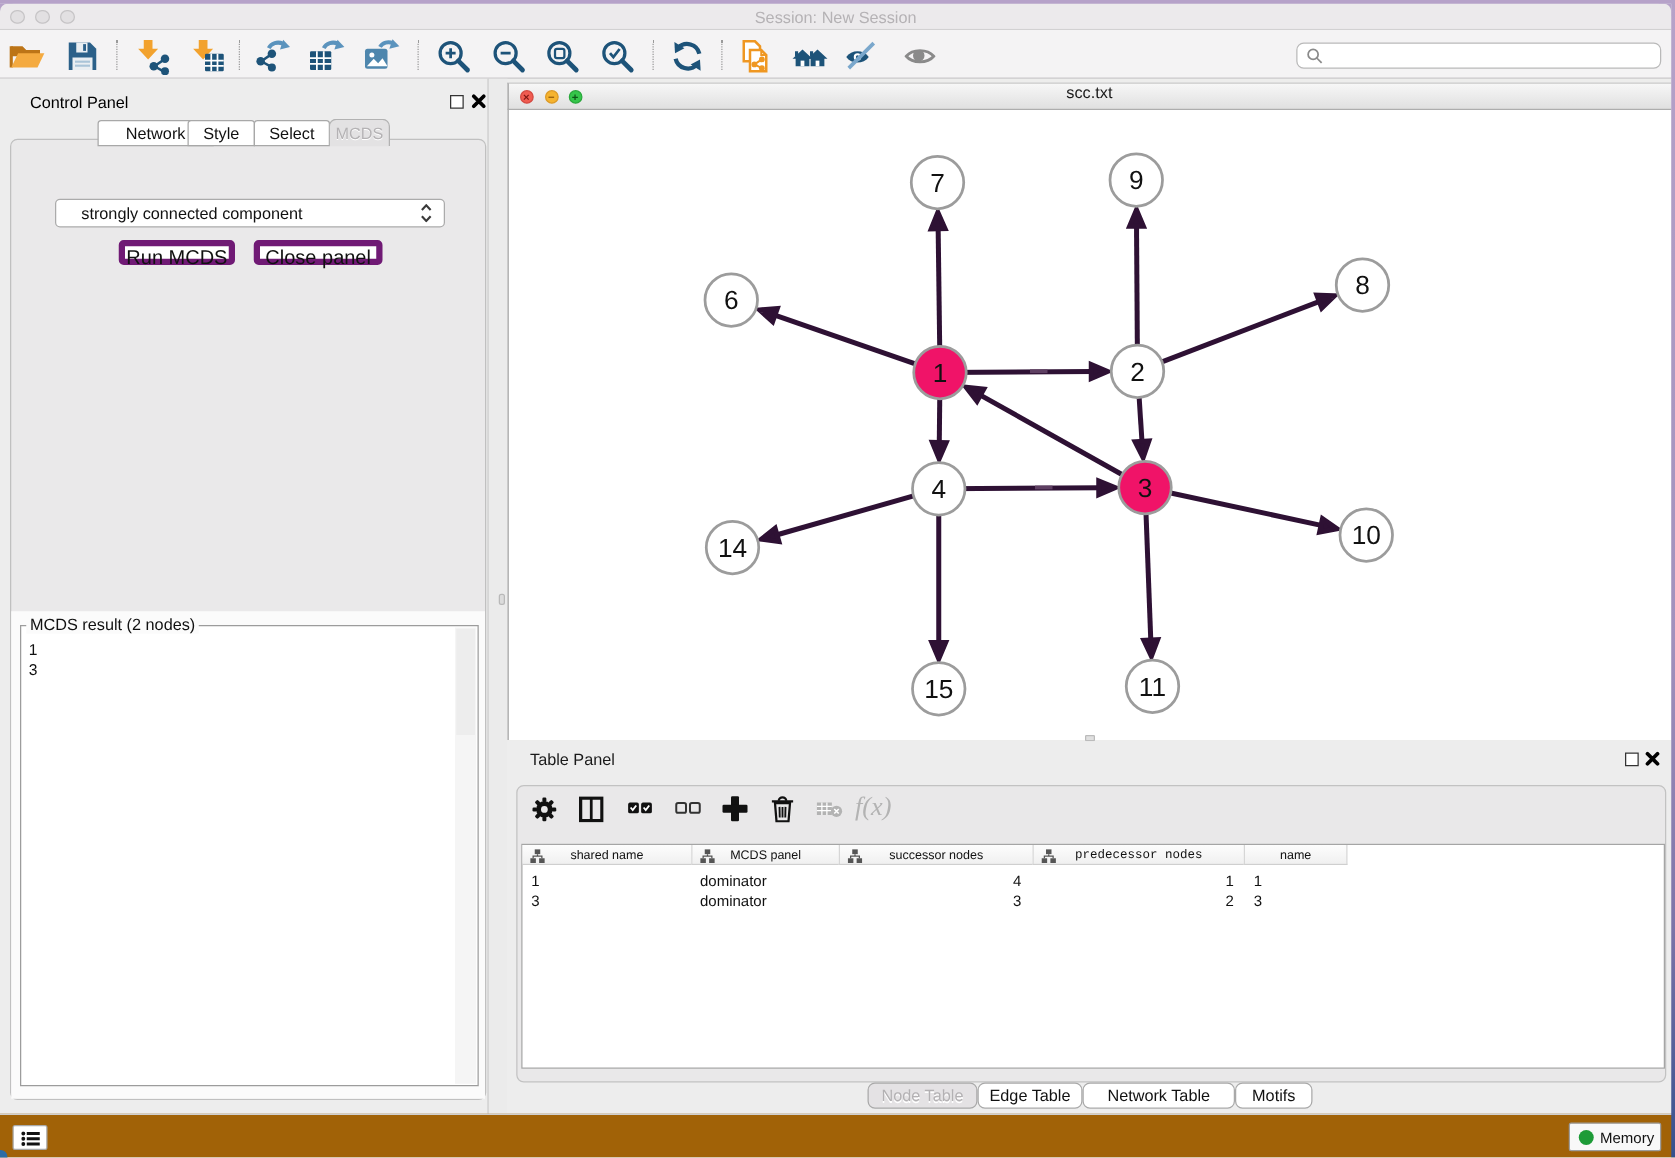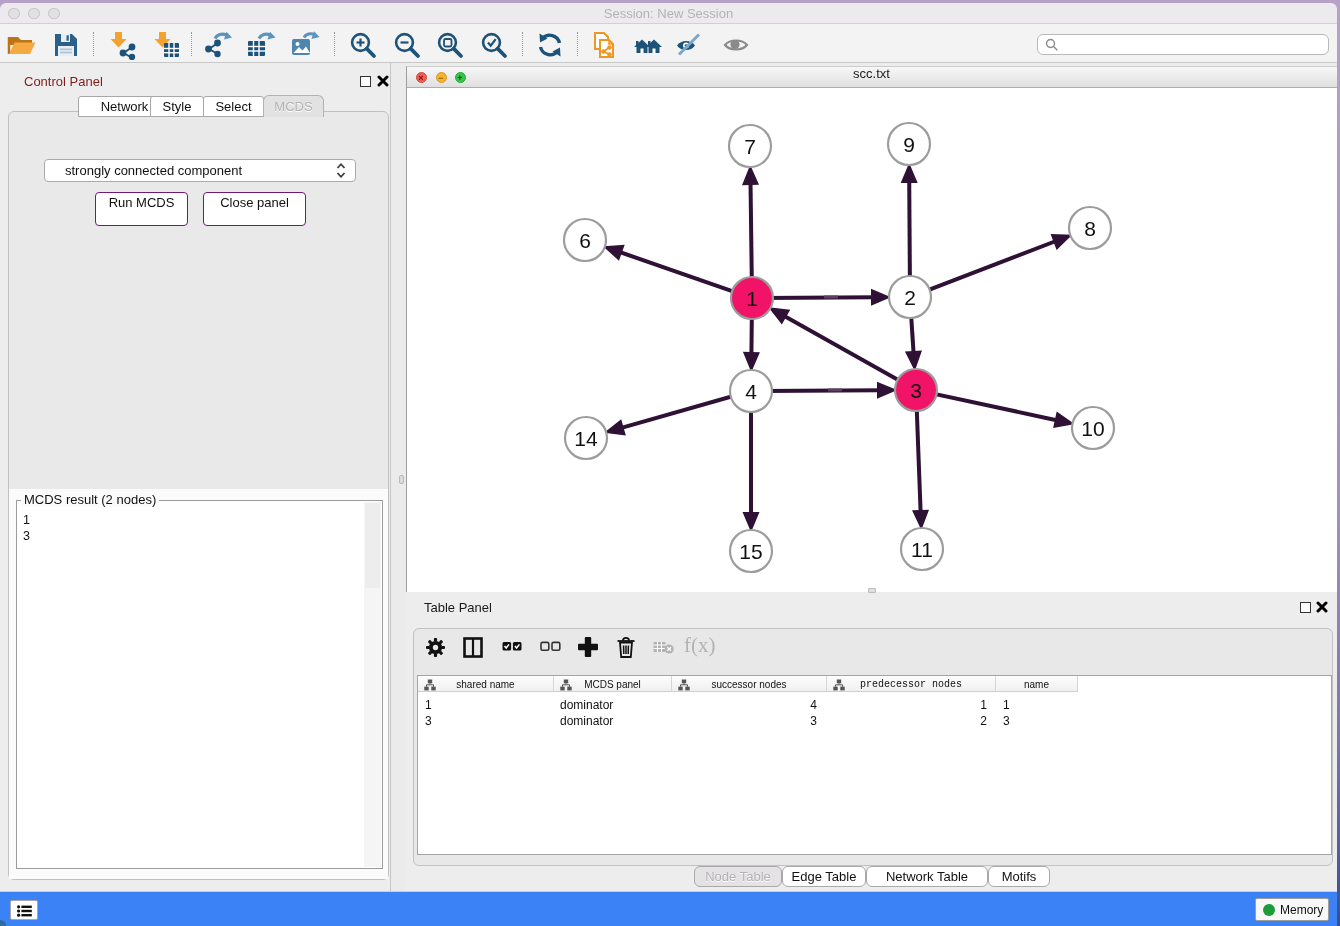--- a/index.html
+++ b/index.html
@@ -22,37 +22,37 @@
   #toolbar{left:0;top:24px;width:1337px;height:38px;background:#f4f3f4;
       border-bottom:1px solid #c9c8c9;}
   .tsep{position:absolute;top:8px;height:24px;width:0;
       border-left:1px dotted #9a9a9a;}
   .ticon{position:absolute;top:6px;width:30px;height:30px;}
   #searchbox{position:absolute;left:1037px;top:10px;width:290px;height:19px;
       background:#fff;border:1px solid #b9b9b9;border-radius:6px;}
   
   #cpanel{left:0;top:63px;width:391px;height:828px;background:#ededed;
       border-right:1px solid #c5c5c5;box-sizing:border-box;}
-  #cp-title{position:absolute;left:24px;top:11px;font-size:13px;color:#7f1d1d;}
+  #cp-title{position:absolute;left:24px;top:11px;font-size:13px;color:#000000;}
   .wicon-sq{position:absolute;width:9px;height:9px;border:1.5px solid #333;background:#fff;}
   #cp-pane{position:absolute;left:8px;top:48px;width:381px;height:769px;
       background:#eae9ea;border:1px solid #c0c0c0;border-radius:6px;box-sizing:border-box;}
   .cptab{position:absolute;top:33px;height:21px;box-sizing:border-box;
       background:#fff;border:1px solid #a8a8a8;font-size:13px;color:#111;
       text-align:center;line-height:19px;border-radius:3px 3px 0 0;}
   #tab-mcds{background:#e3e2e3;color:#b4b2b4;text-shadow:0 1px 0 #fff;
       border-radius:6px 6px 0 0;border-color:#b2b2b2;border-bottom:none;top:32px;height:22px;line-height:21px;}
   #opt-label{position:absolute;left:0;top:75px;width:391px;text-align:center;
       font-size:13px;color:#111;}
   #dropdown{position:absolute;left:44px;top:96px;width:312px;height:23px;
       background:#fff;border:1px solid #ababab;border-radius:4px;box-sizing:border-box;
       font-size:13px;color:#111;line-height:21px;padding-left:20px;}
-  .btn{position:absolute;top:129px;height:34px;background:#fff;
-      border:1px solid #701a75;border-radius:4px;box-sizing:border-box;
-      font-size:13px;color:#111;text-align:center;line-height:20px;}
+  .btn{position:absolute;top:129px;height:20px;background:#fff;
+      border:5px solid #701a75;border-radius:4px;box-sizing:border-box;
+      font-size:16px;color:#111;text-align:center;line-height:20px;}
   #cp-white{position:absolute;left:9px;top:426px;width:379px;height:390px;background:#fbfbfb;}
   #groupbox{position:absolute;left:16px;top:437px;width:367px;height:369px;
       border:1px solid #9c9c9c;background:#fff;box-sizing:border-box;}
   #gb-legend{position:absolute;left:4px;top:-9px;background:#fbfbfb;
       font-size:13px;color:#111;padding:0 3px;}
   #gb-scroll{position:absolute;right:1px;top:1px;width:17px;height:365px;
       background:#f5f5f5;}
   #gb-thumb{position:absolute;left:1px;top:1px;width:15px;height:85px;background:#ededed;}
   .gb-item{position:absolute;left:6px;font-size:12.5px;color:#111;}
   
@@ -79,21 +79,21 @@
       background:#e9e8e9;border:1px solid #c2c2c2;border-radius:6px;box-sizing:border-box;}
   #ttable{position:absolute;left:11px;top:82px;width:915px;height:180px;
       background:#fff;border:1px solid #a5a5a5;box-sizing:border-box;}
   .thead{position:absolute;top:0;height:16px;background:linear-gradient(#fdfdfd,#f0f0f0);
       border-bottom:1px solid #cfcfcf;box-sizing:border-box;font-size:10px;color:#111;
       text-align:center;line-height:17px;}
   .tcell{position:absolute;font-size:12px;color:#111;line-height:15px;}
   .btab{position:absolute;top:273px;height:21px;background:#fff;border:1px solid #a9a9a9;
       border-radius:6px;box-sizing:border-box;font-size:13px;color:#111;text-align:center;line-height:19px;}
   
-  #statusbar{left:0;top:891px;width:1340px;height:35px;background:#3b82f6;
+  #statusbar{left:0;top:891px;width:1340px;height:35px;background:#a16207;
       border-top:1px solid #cfcfcf;box-sizing:border-box;}
   #sb-btn{position:absolute;left:10px;top:8px;width:28px;height:20px;background:#fff;
       border:1px solid #a9a9a9;border-radius:2px;box-sizing:border-box;}
   #mem-btn{position:absolute;left:1255px;top:6px;width:74px;height:23px;background:#f8f8f8;
       border:1px solid #9d9d9d;border-radius:2px;box-sizing:border-box;font-size:12px;color:#111;}
   #corner-blob{position:absolute;left:-5px;top:920px;width:11px;height:11px;border-radius:50%;
       background:#2d6ca5;}
 </style>
 </head>
 <body>
@@ -242,21 +242,21 @@
 <div class="abs" id="cpanel">
   <div id="cp-title">Control Panel</div>
   <div class="wicon-sq" style="left:360px;top:13px;"></div>
   <svg style="position:absolute;left:377px;top:12px;" width="12" height="12" viewBox="0 0 12 12">
       <path d="M2 2 L10 10 M10 2 L2 10" stroke="#000" stroke-width="3" stroke-linecap="round"></path>
     </svg>
   <div id="cp-pane"></div>
   <div class="cptab" style="left:78px;width:93px;">Network</div>
   <div class="cptab" style="left:150px;width:54px;">Style</div>
   <div class="cptab" style="left:203px;width:61px;">Select</div>
-  <div class="cptab" id="tab-mcds" style="left:263px;width:61px;">MCDS</div>
+  <div class="cptab" id="tab-mcds" style="left:263px;width:49px;">MCDS</div>
   <div id="dropdown">strongly connected component
     <svg width="10" height="15" style="position:absolute;right:9px;top:3px;" viewBox="0 0 10 15">
       <path d="M1.5 5 L5 1.2 8.5 5 M1.5 10 L5 13.8 8.5 10" stroke="#3a3a3a" stroke-width="1.7" fill="none"></path>
     </svg>
   </div>
   <div class="btn" style="left:95px;width:93px;">Run MCDS</div>
   <div class="btn" style="left:203px;width:103px;">Close panel</div>
   <div id="cp-white"></div>
   <div id="groupbox">
     <div id="gb-legend">MCDS result (2 nodes)</div>
@@ -395,21 +395,21 @@
       <rect x="0.5" y="1" width="12" height="10" fill="#b3b3b3"></rect>
       <g stroke="#fff" stroke-width="1">
         <line x1="0.5" y1="4" x2="12.5" y2="4"></line>
         <line x1="0.5" y1="7.5" x2="12.5" y2="7.5"></line>
         <line x1="4.5" y1="1" x2="4.5" y2="11"></line>
         <line x1="8.5" y1="1" x2="8.5" y2="11"></line>
       </g>
       <circle cx="16.2" cy="8" r="4.5" fill="#b3b3b3"></circle>
       <path d="M14.4 6.2 l3.6 3.6 M18 6.2 l-3.6 3.6" stroke="#fff" stroke-width="1.3"></path>
     </svg>
-    <div style="position:absolute;left:278px;top:40px;font-family:'Liberation Serif',serif;font-size:21px;color:#b3b3b3;">f(x)</div>
+    <div style="position:absolute;left:278px;top:40px;font-family:'Liberation Serif',serif;font-style:italic;font-size:21px;color:#b3b3b3;">f(x)</div>
   </div>
   <div id="ttable">
     <div class="thead" style="left:0;width:135px;">shared name</div>
     <div class="thead" style="left:135px;width:118px;border-left:1px solid #d6d6d6;">MCDS panel</div>
     <div class="thead" style="left:253px;width:155px;border-left:1px solid #d6d6d6;">successor nodes</div>
     <div class="thead" style="left:408px;width:169px;border-left:1px solid #d6d6d6;font-family:Liberation Mono, monospace;">predecessor nodes</div>
     <div class="thead" style="left:577px;width:83px;border-left:1px solid #d6d6d6;border-right:1px solid #d6d6d6;">name</div>
     <svg class="htree" style="position:absolute;left:6px;top:3px;" width="12" height="12" viewBox="0 0 12 12">
         <rect x="3.8" y="0.5" width="4.4" height="3.8" fill="#555"></rect>
         <rect x="0.3" y="7.6" width="4.4" height="3.8" fill="#555"></rect>

